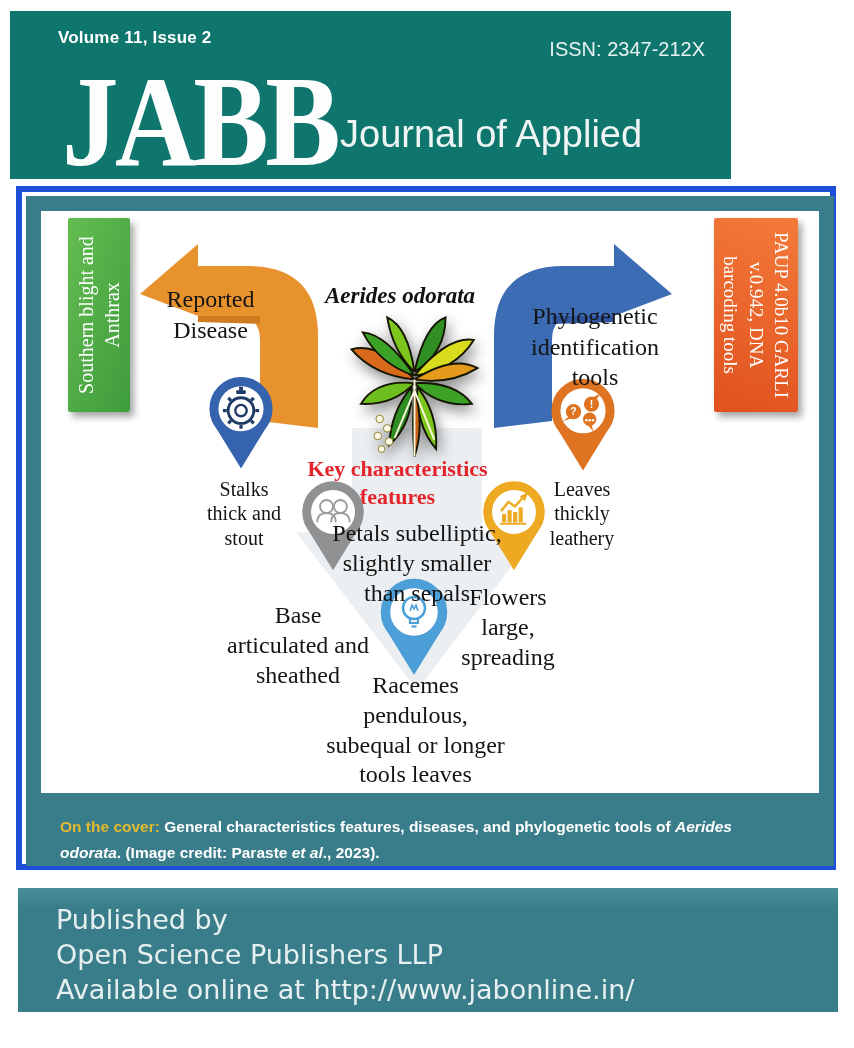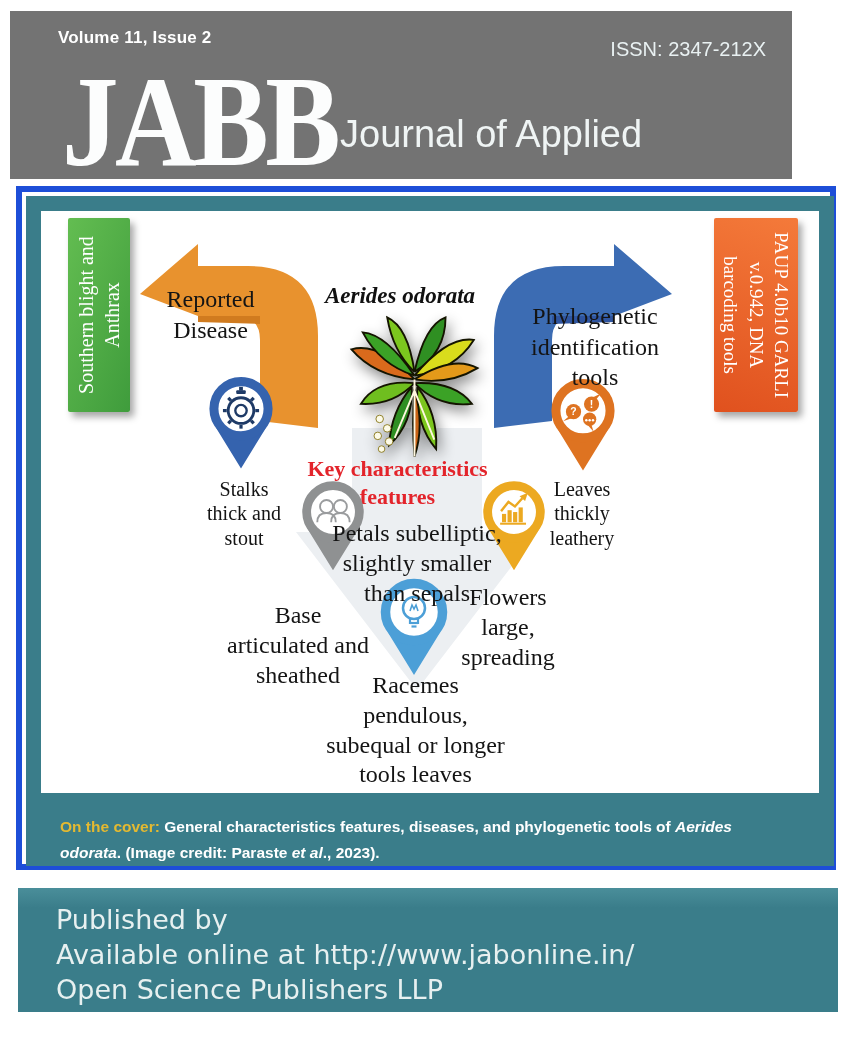--- a/index.html
+++ b/index.html
@@ -1,21 +1,21 @@
 <!DOCTYPE html>
 <html><head>
 <meta charset="utf-8">
 <style>
   html,body{margin:0;padding:0;background:#fff;}
   .page{position:relative;width:854px;height:1048px;background:#fff;overflow:hidden;
         font-family:"Liberation Sans",sans-serif;}
   .abs{position:absolute;}
 
   
-  .header{left:10px;top:11px;width:782px;height:168px;background:#737373;}
+  .header{left:10px;top:11px;width:721px;height:168px;background:#0f766e;}
   .volume{left:48px;top:17px;font-size:17px;font-weight:bold;color:#fff;letter-spacing:.2px;}
   .issn{right:26px;top:27px;font-size:20px;color:#E9F1F2;}
   .logo{left:52px;top:45px;font-family:"Liberation Serif",serif;font-weight:bold;font-size:130px;
         line-height:1;color:#FCFDFD;letter-spacing:-4px;transform:scaleX(.87);transform-origin:left top;}
   .jname{left:330px;top:72px;font-size:38px;line-height:1.18;color:#EFF4F4;}
   .jname span{display:block;margin-top:29px;}
 
   
   .panel{left:16px;top:186px;width:820px;height:684px;background:#fff;border:6px solid #1d4ed8;box-sizing:border-box;}
   .frame{position:absolute;left:4px;top:4px;width:808px;height:612px;background:#3A7D8A;}
@@ -278,17 +278,17 @@
   </div>
   <div class="abs serifLabel lbl-racemes">
     <span>Racemes</span>
     <span>pendulous,</span>
     <span>subequal or longer</span>
     <span>tools leaves</span>
   </div>
 
   <div class="abs footer">
     <span>Published by</span>
+    <span>Open Science Publishers LLP</span>
     <span>Available online at http://www.jabonline.in/</span>
-    <span>Open Science Publishers LLP</span>
   </div>
 
 </div>
 
 </body></html>

